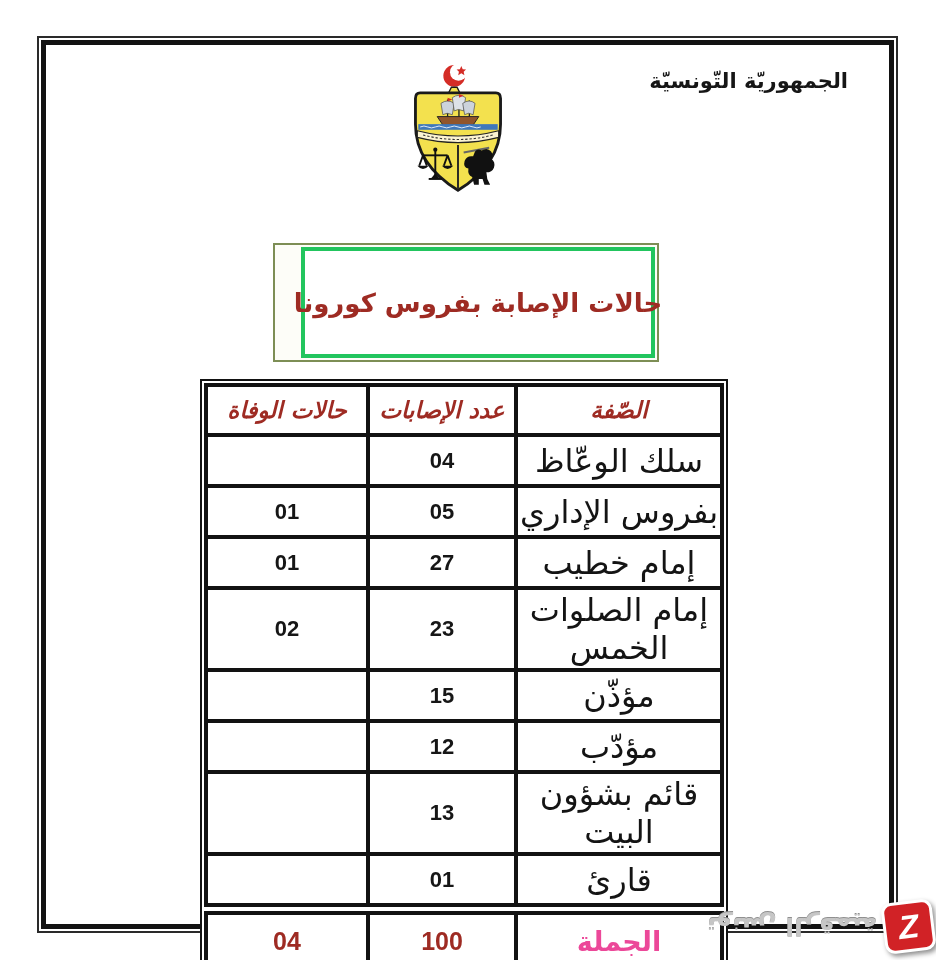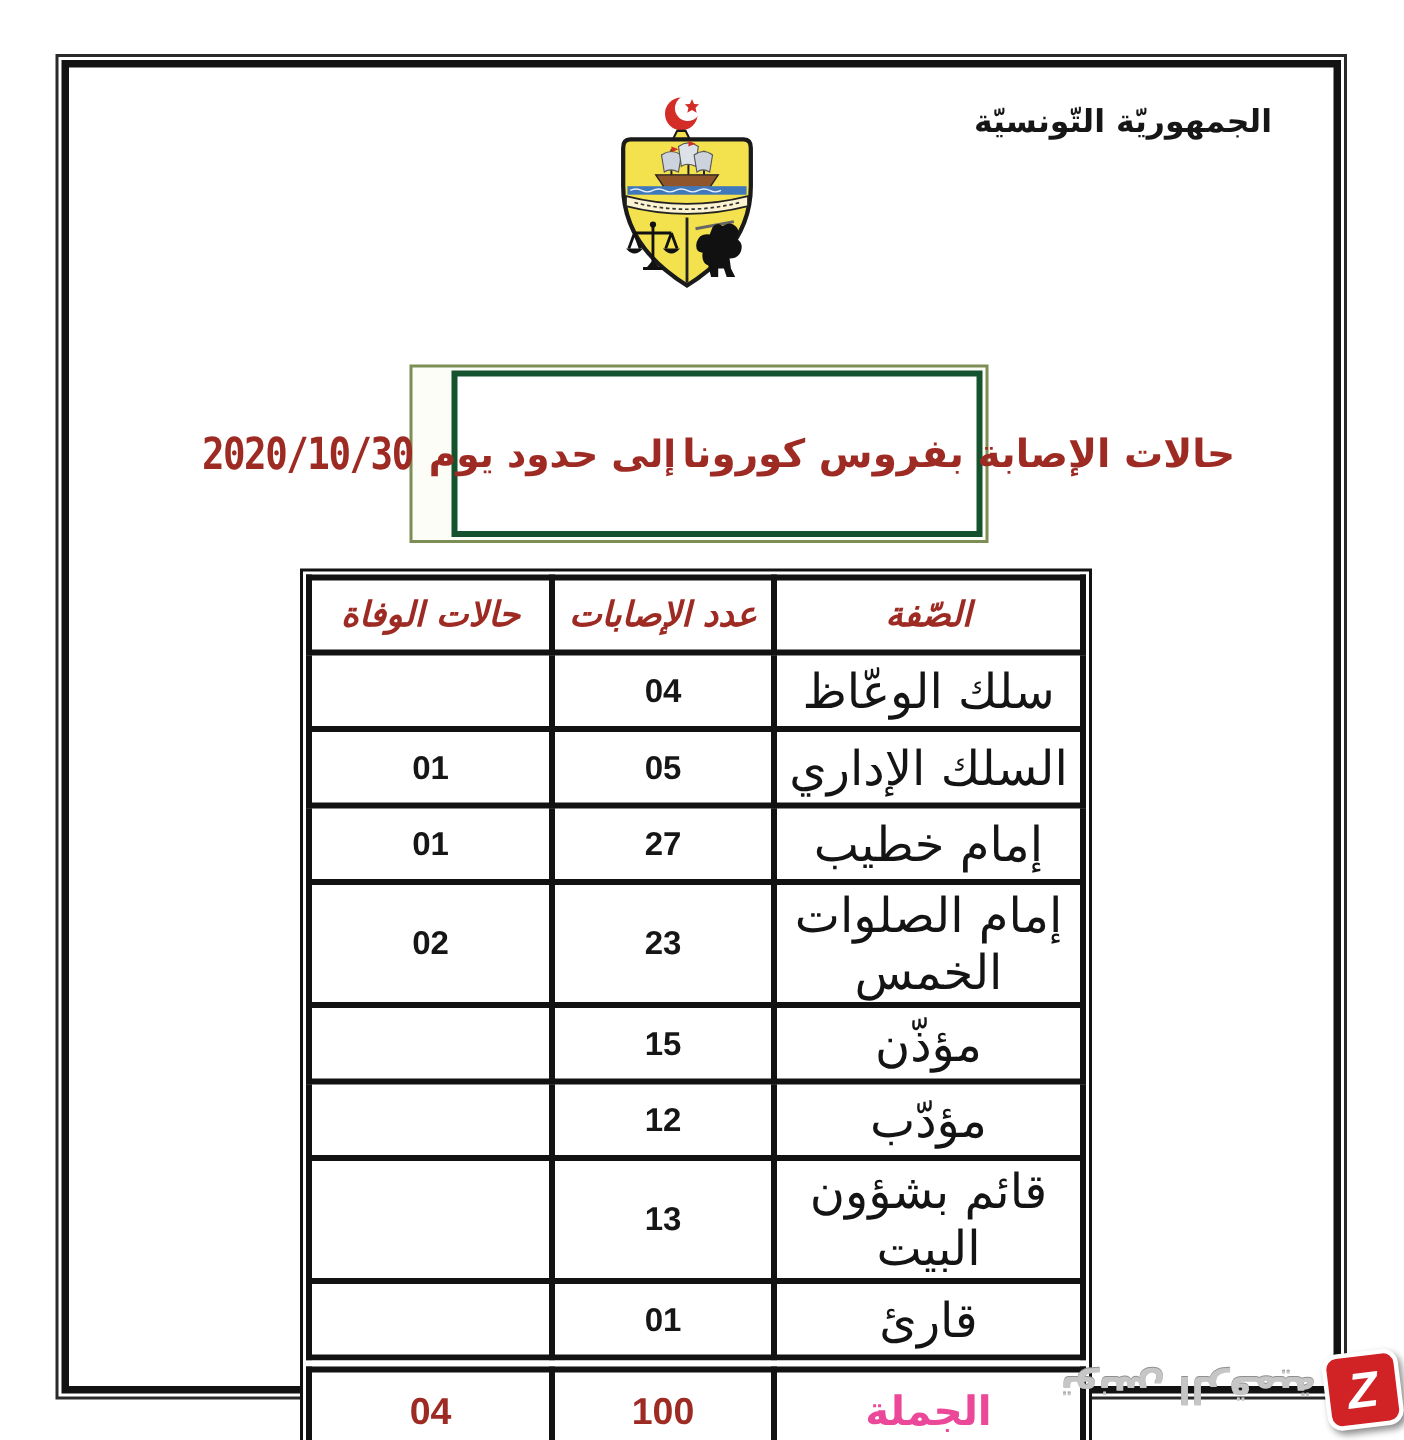--- a/index.html
+++ b/index.html
@@ -21,21 +21,21 @@
   .ministry-block{
     position:absolute;right:88px;top:60px;z-index:2;direction:rtl;text-align:right;
     color:#161616;font-weight:bold;font-size:21px;line-height:42px;white-space:nowrap;
   }
   
   .title-box{
     position:absolute;left:273px;top:243px;width:386px;height:119px;
     border:2px solid #7d8e55;box-sizing:border-box;z-index:2;background:#fdfdf8;
   }
   .title-box-inner{
-    position:absolute;inset:2px;border:4px solid #14532d;background:#ffffff;
+    position:absolute;inset:2px;border:4px solid #22c55e;background:#ffffff;
     display:flex;align-items:center;justify-content:center;
     direction:rtl;gap:4px;margin-left:24px;
   }
   .title-line1{color:#9e2b23;font-weight:bold;font-size:26px;white-space:nowrap;}
   .title-line2{color:#9e2b23;font-weight:bold;font-size:25px;white-space:nowrap;}
   .lcd-date{
     display:inline-block;font-family:"DejaVu Sans Mono",monospace;font-weight:bold;
     font-size:25px;letter-spacing:-1px;transform:scaleY(1.18);transform-origin:center;
     padding:0 2px;
   }
@@ -120,24 +120,20 @@
   <path d="M72,134 L70,126 Q65,124 66,117 Q60,116 62,109 Q64,103 71,104 L73,99 Q76,95 80,98 Q86,94 90,99 Q93,103 90,107 Q95,110 93,116 Q91,121 85,121 L86,128 L89,134 L83,134 L81,128 L77,128 L77,134 Z" fill="#111111"></path>
 </svg>
 
 <div class="ministry-block">
   <div>الجمهوريّة التّونسيّة</div>
 </div>
 
 <div class="title-box">
   <div class="title-box-inner">
     <div class="title-line1">حالات الإصابة بفروس كورونا</div>
-    <div class="title-line2">
-      <span>إلى حدود يوم</span>
-      <span class="lcd-date">2020/10/30</span>
-    </div>
   </div>
 </div>
 
 <div class="table-area">
   <table dir="rtl">
     <colgroup>
         <col style="width:206px">
         <col style="width:148px">
         <col style="width:162px">
       </colgroup>
@@ -148,21 +144,21 @@
         <th>حالات الوفاة</th>
       </tr>
     </thead>
     <tbody>
       <tr>
         <td class="role">سلك الوعّاظ</td>
         <td class="num">04</td>
         <td class="num"></td>
       </tr>
       <tr>
-        <td class="role">السلك الإداري</td>
+        <td class="role">بفروس الإداري</td>
         <td class="num">05</td>
         <td class="num">01</td>
       </tr>
       <tr>
         <td class="role">إمام خطيب</td>
         <td class="num">27</td>
         <td class="num">01</td>
       </tr>
       <tr>
         <td class="role">إمام الصلوات الخمس</td>

